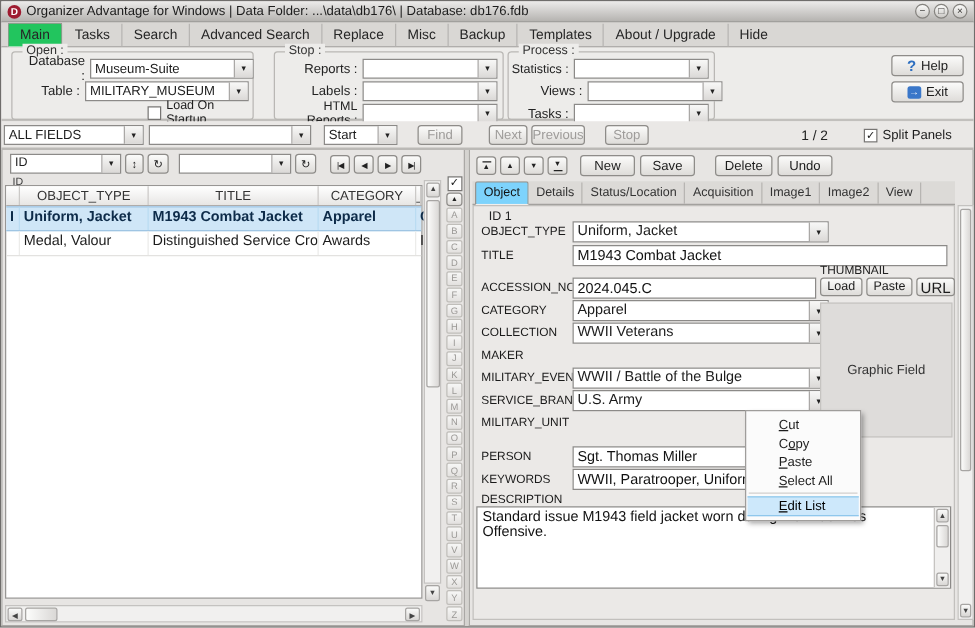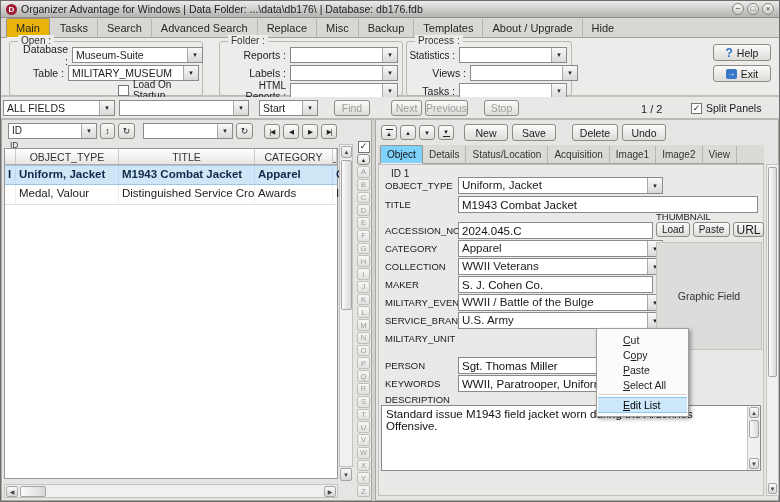--- a/index.html
+++ b/index.html
@@ -16,21 +16,21 @@
   .app-icon { width:11px; height:11px; border-radius:50%; background:#9e1b30; color:#fff;
     font-size:8px; font-weight:bold; display:flex; align-items:center; justify-content:center; flex:0 0 auto; }
   .title-text { flex:1; font-size:10.5px; white-space:nowrap; overflow:hidden; }
   .win-controls { display:flex; gap:3px; }
   .win-btn { width:12px; height:12px; border-radius:50%; border:1px solid #85837f;
     background:linear-gradient(#fbfbfa,#cbc9c6); font-size:8px; line-height:10px; text-align:center; color:#3a3836; }
   
   .tabstrip { position:absolute; top:17px; left:0; right:0; height:20px; background:#d9d7d4;
     border-bottom:1px solid #a3a19e; display:flex; align-items:flex-end; padding-left:5px; }
   .mtab { padding:3px 9px; font-size:11px; color:#262626; border-right:1px solid #b7b5b2; margin-bottom:0; }
-  .mtab.active { background:#eab308; border:1px solid #96948f; border-bottom:1px solid #f7f6f5;
+  .mtab.active { background:#22c55e; border:1px solid #96948f; border-bottom:1px solid #f7f6f5;
     border-radius:2px 2px 0 0; margin-bottom:-1px; margin-right:1px; }
   .mtab.last { border-right:none; }
   
   .ribbon { position:absolute; top:37px; left:0; right:0; height:59px; background:#edecea;
     border-bottom:2px solid #c2c0bd; }
   .group { position:absolute; border:1px solid #b9b7b4; border-radius:3px; }
   .group-title { position:absolute; top:-7px; left:8px; background:#edecea; padding:0 3px;
     font-size:10px; color:#333; }
   .gline { position:absolute; display:flex; align-items:center; height:16px; }
   .glabel { display:inline-block; text-align:right; font-size:10.5px; color:#222; padding-right:4px; }
@@ -165,21 +165,21 @@
         <span class="carr">▾</span>
       </div>
     </div>
     <div class="gline" style="left:108px; top:40px;">
       <span class="checkbox"></span>
       <span class="cb-label" style="font-size:10px;">Load On Startup</span>
     </div>
   </div>
 
   <div class="group" style="left:218px; top:3px; width:184px; height:55px;">
-    <span class="group-title">Folder :</span>
+    <span class="group-title">Stop :</span>
     <div class="gline" style="left:2px; top:23px; width:178px;">
       <span class="glabel" style="width:68px;">Labels :</span>
       <div class="combo" style="width:108px;">
         <span class="cval"></span>
         <span class="carr">▾</span>
       </div>
     </div>
     <div class="gline" style="left:2px; top:5px; width:178px;">
       <span class="glabel" style="width:68px;">Reports :</span>
       <div class="combo" style="width:108px;">
@@ -406,21 +406,20 @@
       <span class="carr">▾</span>
     </div>
 
     <span class="flabel" style="left:6px; top:96px;">COLLECTION</span>
     <div class="combo lg" style="left:79px; top:93px; width:205px;">
       <span class="cval">WWII Veterans</span>
       <span class="carr">▾</span>
     </div>
 
     <span class="flabel" style="left:6px; top:114px;">MAKER</span>
-    <input class="txt" style="left: 79px; top: 111px; width: 195px;" value="S. J. Cohen Co.">
 
     <span class="flabel" style="left:6px; top:132px;">MILITARY_EVENT</span>
     <div class="combo lg" style="left:79px; top:129px; width:205px;">
       <span class="cval">WWII / Battle of the Bulge</span>
       <span class="carr">▾</span>
     </div>
 
     <span class="flabel" style="left:6px; top:150px;">SERVICE_BRANCH</span>
     <div class="combo lg" style="left:79px; top:147px; width:205px;">
       <span class="cval">U.S. Army</span>

